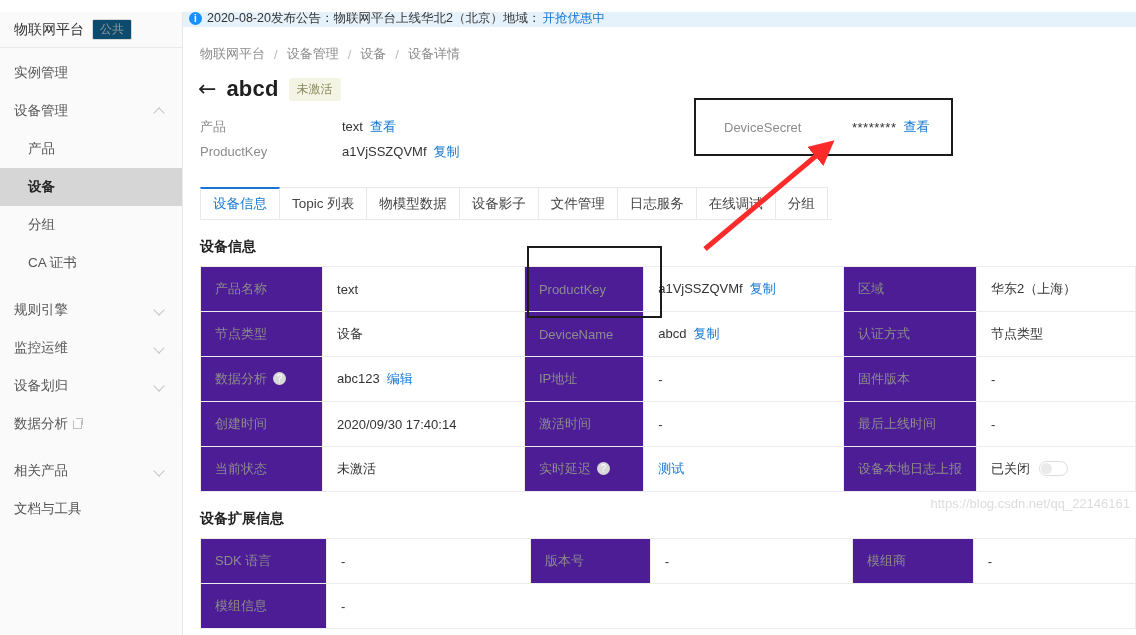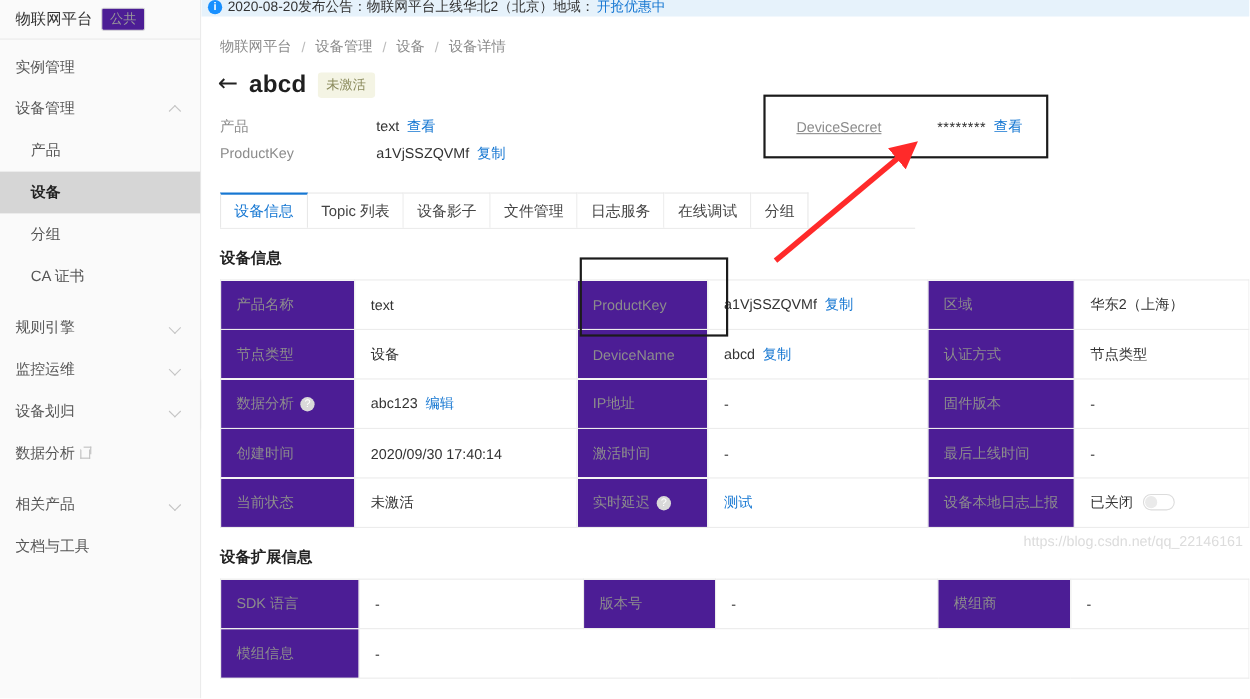--- a/index.html
+++ b/index.html
@@ -5,21 +5,21 @@
   * { box-sizing: border-box; }
   html, body {
     margin: 0; padding: 0;
     width: 1136px; height: 635px;
     overflow: hidden;
     background: #fff;
     font-family: "Liberation Sans", "DejaVu Sans", sans-serif;
     font-size: 13px;
     color: #333;
   }
-  #root { position: relative; width: 1136px; height: 503px; }
+  #root { position: relative; width: 1136px; height: 503px; margin-top: 12px; }
 
   
   .sidebar {
     position: absolute; left: 0; top: 0;
     width: 183px; height: 635px;
     background: #fafafa;
     border-right: 1px solid #e8e8e8;
   }
   .sb-head {
     height: 36px;
@@ -27,21 +27,21 @@
     padding: 0 0 0 14px;
     border-bottom: 1px solid #eaeaea;
   }
   .sb-head-title { font-size: 14px; color: #333; }
   .sb-head-tag {
     margin-left: 8px;
     font-size: 12px; color: #999;
     border: 1px solid #d9d9d9;
     border-radius: 2px;
     padding: 1px 7px;
-    background: #4c1d95;
+    background: #0c4a6e;
   }
   .sb-list { padding-top: 6px; }
   .sb-item {
     height: 38px;
     display: flex; align-items: center;
     padding: 0 16px 0 14px;
     font-size: 13.5px;
     color: #555;
     cursor: pointer;
     position: relative;
@@ -160,21 +160,21 @@
   
   .secret-box {
     position: absolute;
     left: 511px; top: -4px;
     width: 259px; height: 58px;
     border: 2px solid #1b1b1b;
     display: flex; align-items: center;
     padding-left: 28px;
     background: #fff;
   }
-  .secret-lbl { color: #8c8c8c; font-size: 13px; width: 128px; text-decoration: underline; }
+  .secret-lbl { color: #8c8c8c; font-size: 13px; width: 128px; }
   .secret-val { color: #333; font-size: 13px; letter-spacing: .5px; }
 
   
   .tabs {
     margin: 23px 0 0 17px;
     display: flex;
     border-bottom: 1px solid #e8e8e8;
     width: 632px;
   }
   .tab {
@@ -364,20 +364,21 @@
       <div class="secret-box">
         <span class="secret-lbl">DeviceSecret</span>
         <span class="secret-val">********</span>
         <span class="lnk">查看</span>
       </div>
     </div>
 
     <div class="tabs">
       <div class="tab active">设备信息</div>
       <div class="tab">Topic 列表</div>
+      <div class="tab">物模型数据</div>
       <div class="tab">设备影子</div>
       <div class="tab">文件管理</div>
       <div class="tab">日志服务</div>
       <div class="tab">在线调试</div>
       <div class="tab">分组</div>
     </div>
 
     <div class="sec-title">设备信息</div>
 
     <table class="info">

